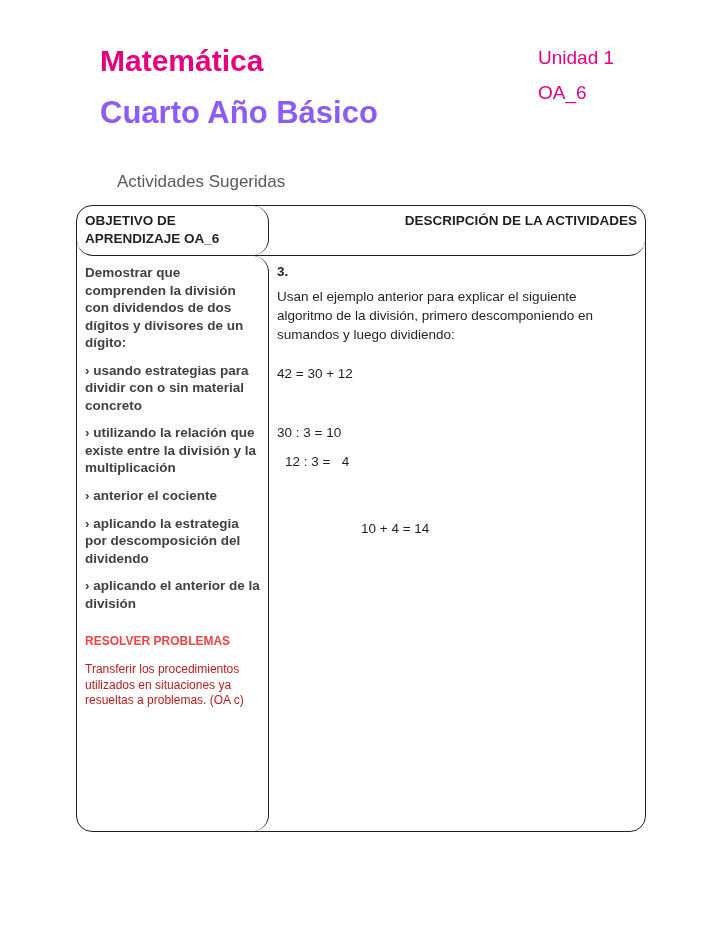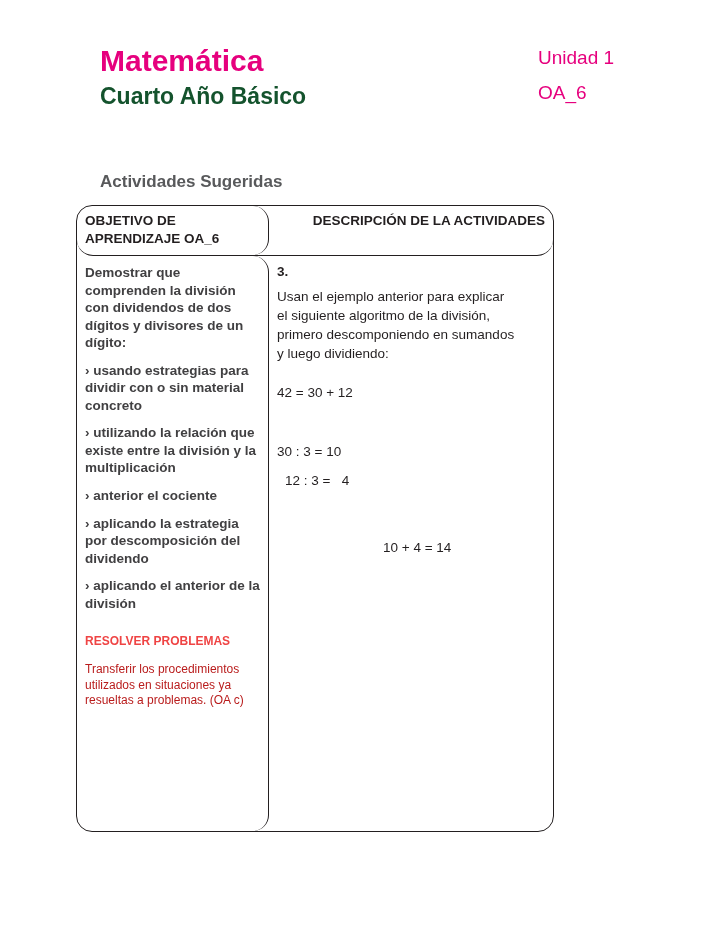--- a/index.html
+++ b/index.html
@@ -27,55 +27,55 @@
     justify-content: space-between;
     align-items: flex-start;
   }
   .doc-title {
     color: #E6007E;
     font-size: 30px;
     font-weight: bold;
     line-height: 1.1;
   }
   .doc-subtitle {
-    color: #14532d;
-    font-size: 23px;
+    color: #8b5cf6;
+    font-size: 31px;
     font-weight: bold;
-    margin-top: 7px;
+    margin-top: 19px;
     line-height: 1.1;
   }
   .header-right {
     text-align: left;
     padding-top: 4px;
     width: 108px;
   }
   .unit-label, .oa-label {
     color: #E6007E;
     font-size: 19px;
     font-weight: normal;
     line-height: 1.1;
   }
   .oa-label { margin-top: 14px; }
 
   
   .section-title {
     position: absolute;
     top: 172px;
-    left: 100px;
+    left: 117px;
     color: #58595B;
     font-size: 17px;
-    font-weight: bold;
+    font-weight: normal;
   }
 
   
   .activities-table {
     position: absolute;
     left: 76px;
     top: 205px;
-    width: 478px;
+    width: 570px;
     height: 627px;
     border: 1px solid #231F20;
     display: flex;
     flex-direction: column;
     color: #231F20;
     background: #ffffff;
   }
   .t-row { display: flex; width: 100%; }
   .t-head {
     height: 50px;
@@ -132,21 +132,21 @@
     padding-right: 30px;
   }
   .eq {
     font-size: 13.5px;
     white-space: pre;
     line-height: 1.3;
   }
   .eq-1 { margin-bottom: 42px; }
   .eq-2 { margin-bottom: 11px; }
   .eq-3 { margin-bottom: 50px; margin-left: 8px; }
-  .eq-4 { margin-left: 106px; }
+  .eq-4 { margin-left: 84px; }
 </style>
 </head>
 <body>
 
 <div class="page">
 
   <div class="doc-header">
     <div class="header-left">
       <div class="doc-title">Matemática</div>
       <div class="doc-subtitle">Cuarto Año Básico</div>

